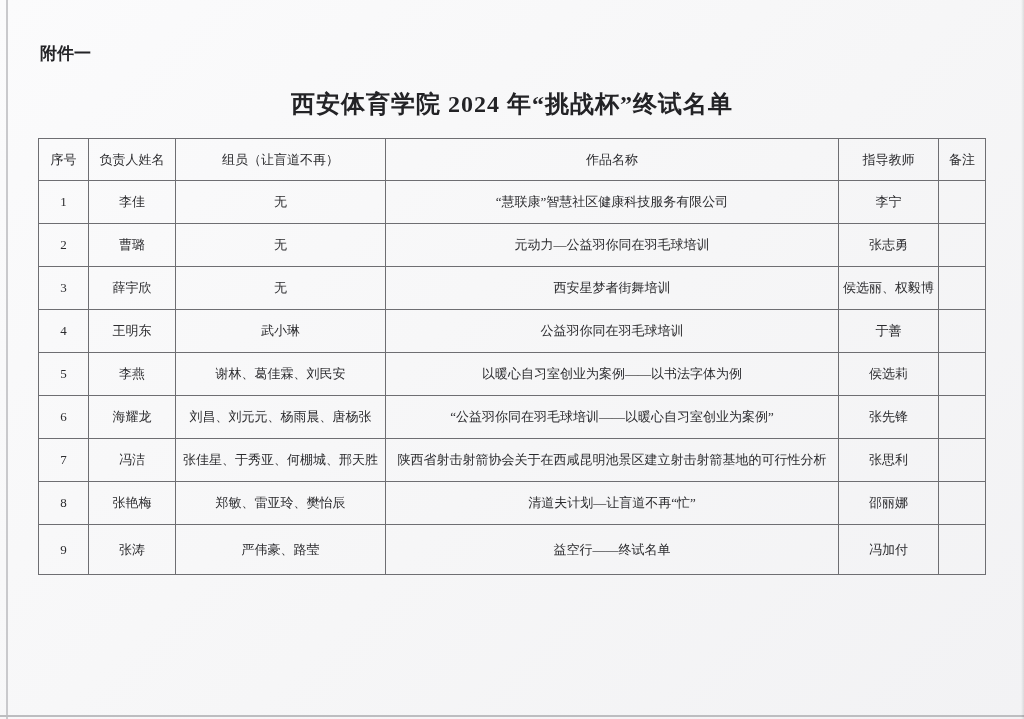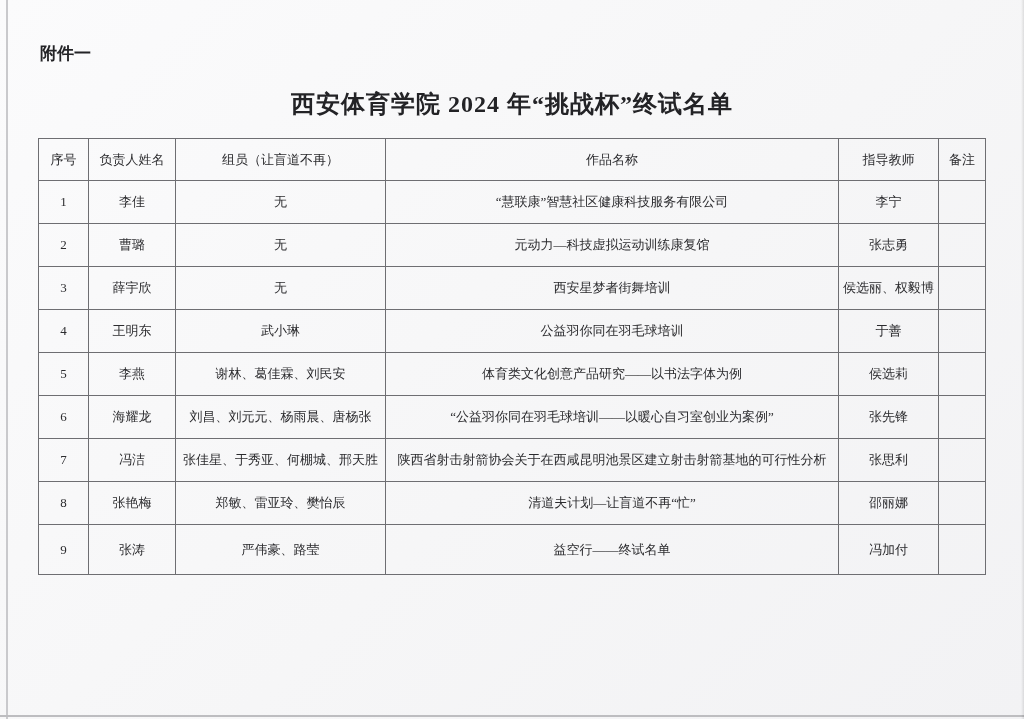--- a/index.html
+++ b/index.html
@@ -104,21 +104,21 @@
           <td>李佳</td>
           <td>无</td>
           <td>“慧联康”智慧社区健康科技服务有限公司</td>
           <td>李宁</td>
           <td></td>
         </tr>
         <tr>
           <td>2</td>
           <td>曹璐</td>
           <td>无</td>
-          <td>元动力—科技虚拟运动训练康复馆</td>
+          <td>元动力—公益羽你同在羽毛球培训</td>
           <td>张志勇</td>
           <td></td>
         </tr>
         <tr>
           <td>3</td>
           <td>薛宇欣</td>
           <td>无</td>
           <td>西安星梦者街舞培训</td>
           <td>侯选丽、权毅博</td>
           <td></td>
@@ -128,21 +128,21 @@
           <td>王明东</td>
           <td>武小琳</td>
           <td>公益羽你同在羽毛球培训</td>
           <td>于善</td>
           <td></td>
         </tr>
         <tr>
           <td>5</td>
           <td>李燕</td>
           <td>谢林、葛佳霖、刘民安</td>
-          <td>体育类文化创意产品研究——以书法字体为例</td>
+          <td>以暖心自习室创业为案例——以书法字体为例</td>
           <td>侯选莉</td>
           <td></td>
         </tr>
         <tr>
           <td>6</td>
           <td>海耀龙</td>
           <td>刘昌、刘元元、杨雨晨、唐杨张</td>
           <td>“公益羽你同在羽毛球培训——以暖心自习室创业为案例”</td>
           <td>张先锋</td>
           <td></td>

